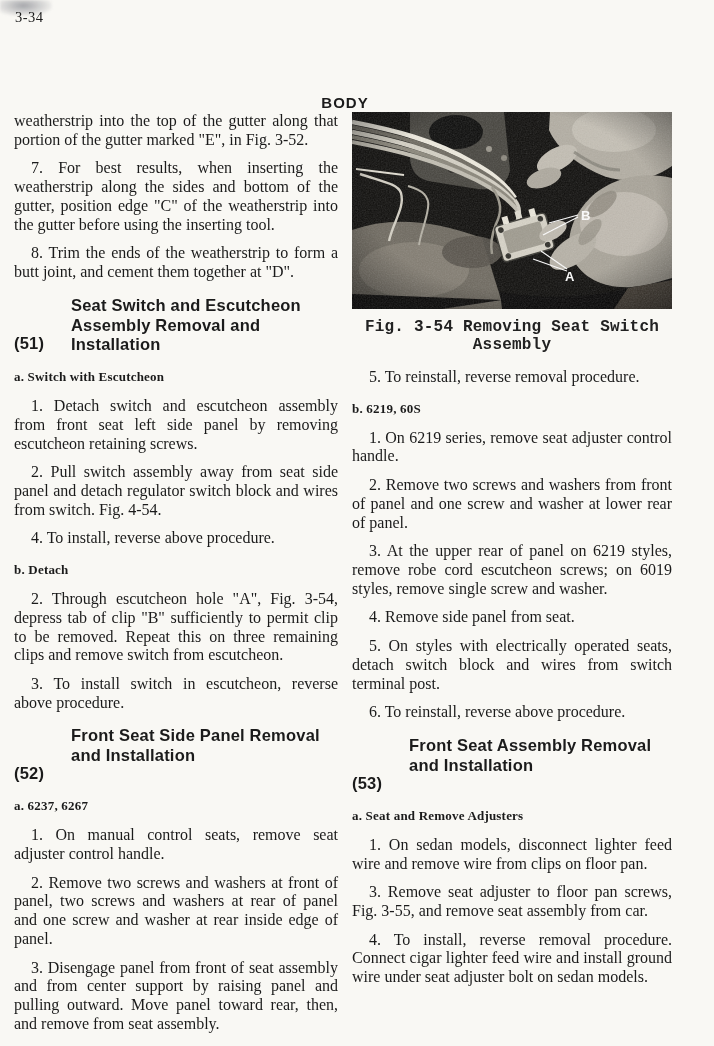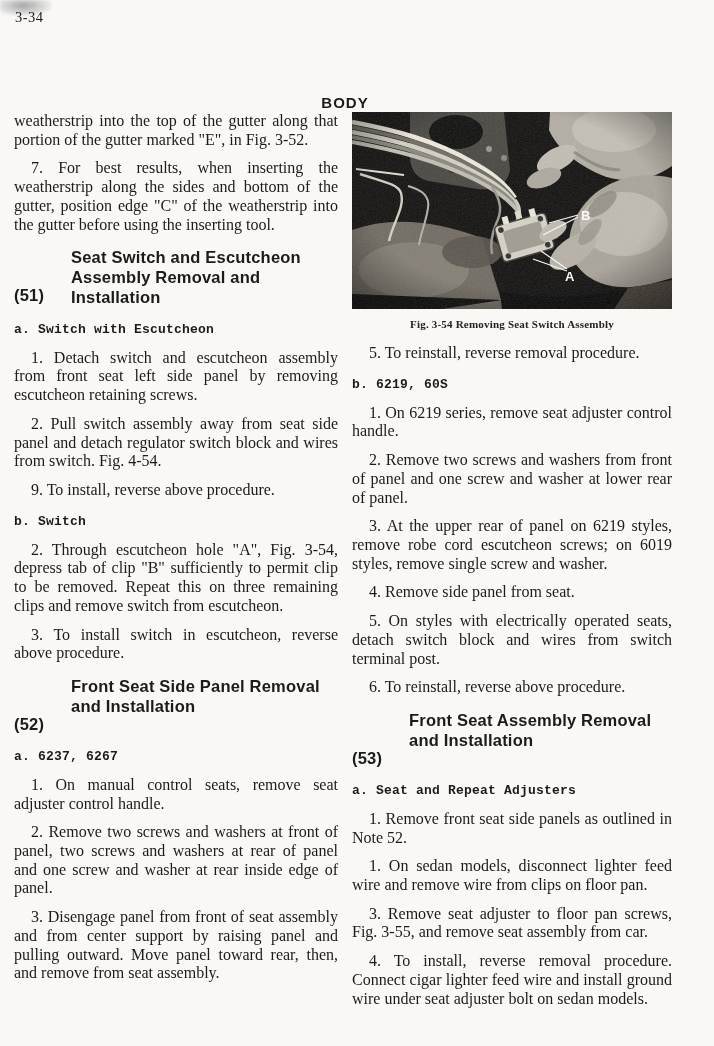--- a/index.html
+++ b/index.html
@@ -44,57 +44,58 @@
     display:flex;
     font-family:"Liberation Sans", sans-serif;
     font-weight:700;font-size:16.5px;line-height:1.2;
     letter-spacing:.2px;
     margin:14px 0 11px;
   }
   h2.section .sec-num{width:57px;flex:none;margin-top:38px;}
   h2.section .sec-title{flex:1;max-width:252px;}
 
   h3.sub{
-    font-family:Liberation Mono, monospace;
+    font-family:Liberation Serif, serif;
     font-weight:700;font-size:13px;letter-spacing:.2px;
     margin:14px 0 12px;
   }
 
   figure.fig{margin:0 0 14px;}
   .photo{display:block;width:320px;height:197px;background:#0e0d0b;}
   figcaption{
-    font-family:Liberation Serif, serif;
-    font-weight:700;font-size:11px;letter-spacing:.2px;
+    font-family:Liberation Mono, monospace;
+    font-weight:700;font-size:16px;letter-spacing:.2px;
     text-align:center;color:#222;
     margin-top:9px;
   }
 </style>
 </head>
 <body>
 
 <div class="page">
   <div class="smudge"></div>
   <div class="page-num">3-34</div>
   <div class="page-header">BODY</div>
 
   <div class="col col-left">
     <p class="step cont">weatherstrip into the top of the gutter along that portion of the gutter marked "E", in Fig. 3-52.</p>
     <p class="step gap">7. For best results, when inserting the weatherstrip along the sides and bottom of the gutter, position edge "C" of the weatherstrip into the gutter before using the inserting tool.</p>
+    <p class="step gap">8. Trim the ends of the weatherstrip to form a butt joint, and cement them together at "D".</p>
 
     <h2 class="section">
       <span class="sec-num">(51)</span>
       <span class="sec-title">Seat Switch and Escutcheon Assembly Removal and Installation</span>
     </h2>
 
     <h3 class="sub">a. Switch with Escutcheon</h3>
     <p class="step">1. Detach switch and escutcheon assembly from front seat left side panel by removing escutcheon retaining screws.</p>
     <p class="step gap">2. Pull switch assembly away from seat side panel and detach regulator switch block and wires from switch. Fig. 4-54.</p>
-    <p class="step gap">9. To install, reverse above procedure.</p>
-
-    <h3 class="sub">b. Switch</h3>
+    <p class="step gap">4. To install, reverse above procedure.</p>
+
+    <h3 class="sub">b. Detach</h3>
     <p class="step gap">2. Through escutcheon hole "A", Fig. 3-54, depress tab of clip "B" sufficiently to permit clip to be removed. Repeat this on three remaining clips and remove switch from escutcheon.</p>
     <p class="step gap">3. To install switch in escutcheon, reverse above procedure.</p>
 
     <h2 class="section">
       <span class="sec-num">(52)</span>
       <span class="sec-title">Front Seat Side Panel Removal and Installation</span>
     </h2>
 
     <h3 class="sub">a. 6237, 6267</h3>
     <p class="step">1. On manual control seats, remove seat adjuster control handle.</p>
@@ -194,19 +195,18 @@
     <p class="step gap">3. At the upper rear of panel on 6219 styles, remove robe cord escutcheon screws; on 6019 styles, remove single screw and washer.</p>
     <p class="step gap">4. Remove side panel from seat.</p>
     <p class="step gap">5. On styles with electrically operated seats, detach switch block and wires from switch terminal post.</p>
     <p class="step gap">6. To reinstall, reverse above procedure.</p>
 
     <h2 class="section">
       <span class="sec-num">(53)</span>
       <span class="sec-title">Front Seat Assembly Removal and Installation</span>
     </h2>
 
-    <h3 class="sub">a. Seat and Repeat Adjusters</h3>
-    <p class="step">1. Remove front seat side panels as outlined in Note 52.</p>
+    <h3 class="sub">a. Seat and Remove Adjusters</h3>
     <p class="step gap">1. On sedan models, disconnect lighter feed wire and remove wire from clips on floor pan.</p>
     <p class="step gap">3. Remove seat adjuster to floor pan screws, Fig. 3-55, and remove seat assembly from car.</p>
     <p class="step gap">4. To install, reverse removal procedure. Connect cigar lighter feed wire and install ground wire under seat adjuster bolt on sedan models.</p>
   </div>
 </div>
 
 </body></html>

